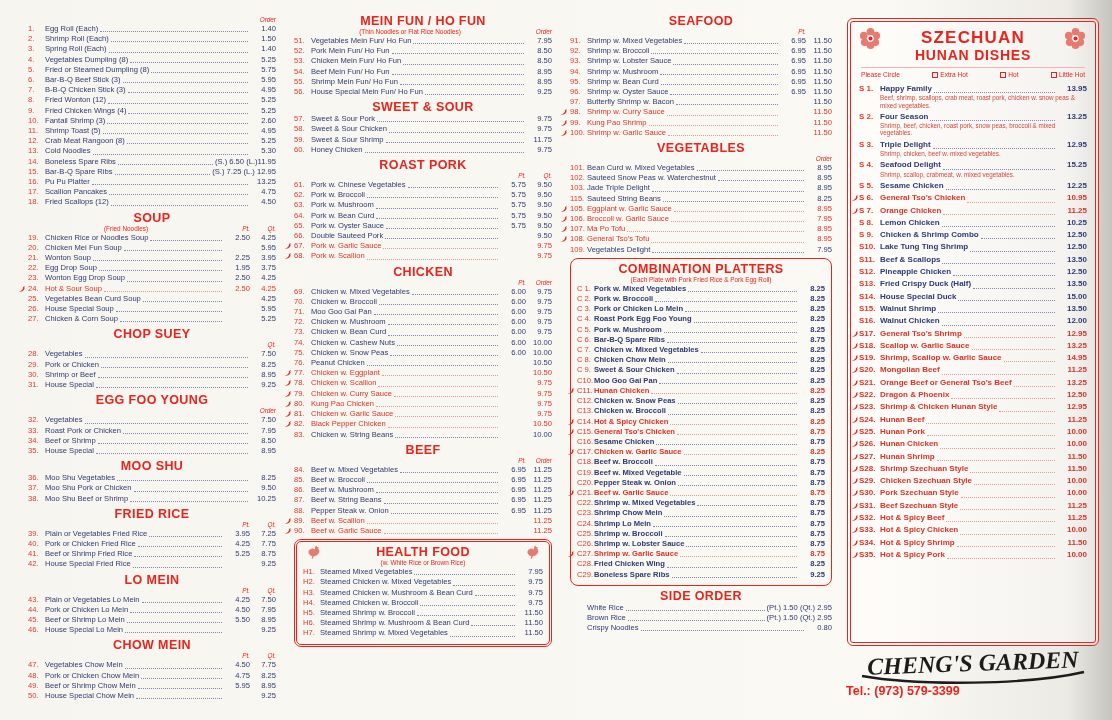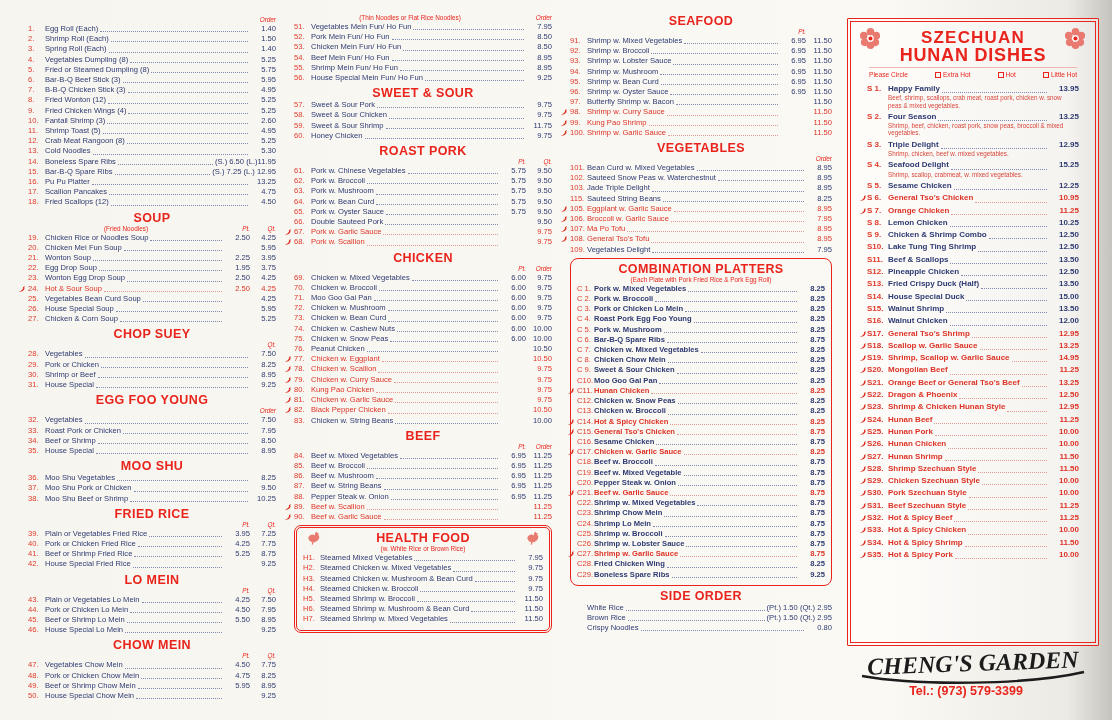--- a/index.html
+++ b/index.html
@@ -20,37 +20,37 @@
   .row .pr.wide{width:auto;white-space:nowrap}
   .row.spicy{color:#dd3326}
   .row.spicy .num{color:#dd3326}
   .row.spicy .dots{border-color:#e59a92}
   .pep{position:absolute;left:-9px;top:2px;width:7px;height:7px}
   .boldsec .row .nm,.boldsec .row .pr{font-weight:700}
   .boxed{border:3px double #e8241c;border-radius:7px;padding:3px 6px 5px;margin-top:2px}
   .boxed.thin{border:1.6px solid #e8241c;border-radius:8px}
   .corner-icon{position:absolute;top:3px;width:19px;height:19px}
   .ci-l{left:7px}.ci-r{right:7px}
-  .szbox{position:absolute;border:4px double #e8241c;border-radius:1px;padding:6px 16px;background:rgba(255,255,255,.45)}
+  .szbox{position:absolute;border:4px double #e8241c;border-radius:6px;padding:6px 8px;background:rgba(255,255,255,.45)}
   .sz-title1{font-size:17px;font-weight:800;color:#e8241c;text-align:center;letter-spacing:1.2px;line-height:19px}
-  .sz-title2{font-size:18px;font-weight:800;color:#e8241c;text-align:center;letter-spacing:.8px;line-height:17px}
+  .sz-title2{font-size:14px;font-weight:800;color:#e8241c;text-align:center;letter-spacing:.8px;line-height:17px}
   .heat{display:flex;align-items:center;font-size:6.6px;color:#e8241c;justify-content:space-between;margin:3px 2px 5px;border-top:1px solid #f0b5ae;padding-top:3px}
   .heat .opt{display:flex;align-items:center;gap:2px}
   .cb{width:6px;height:6px;border:1px solid #e8241c;display:inline-block}
   .sz .row{font-size:8px;line-height:12.3px;font-weight:700}
   .sz .row .num{min-width:21px}
   .sz .row .pr{width:30px}
   .sz .pep{left:-7px;top:3px}
   .desc{font-size:6.3px;line-height:7.3px;color:#d8453a;margin:-1px 6px 2px 21px;font-weight:400}
   .flower{position:absolute;top:5px;width:23px;height:23px}
   .fl-l{left:8px}.fl-r{right:8px}
   .logo{position:absolute;text-align:center}
   .logo-text{font-family:"Liberation Serif",serif;font-style:italic;font-weight:700;font-size:24px;color:#1c1c1c;transform:rotate(-2deg);white-space:nowrap}
   .swash{display:block;margin:-7px auto 0}
-  .tel{color:#e8241c;font-weight:700;font-size:12.5px;line-height:15px;text-align:center;padding-right:14px}
+  .tel{color:#e8241c;font-weight:700;font-size:12.5px;line-height:15px;text-align:left;padding-right:14px}
 </style>
 </head>
 <body>
 
 <div class="paper"></div>
 
 <div id="col1" class="col" style="left:28px;top:16px;width:248px">
     <div class="sec">
       <div class="lblrow">
         <span class="sub"></span>
@@ -426,20 +426,21 @@
         <span class="num">50.</span>
         <span class="nm">House Special Chow Mein</span>
         <span class="dots"></span>
         <span class="pr"></span>
         <span class="pr">9.25</span>
       </div>
     </div>
   </div>
 <div id="col2" class="col" style="left:294px;top:14px;width:258px">
     <div class="sec">
+      <div class="sec-title">MEIN FUN / HO FUN</div>
       <div class="lblrow">
         <span class="sub">(Thin Noodles or Flat Rice Noodles)</span>
         <span class="slot">Order</span>
       </div>
       <div class="row">
         <span class="num">51.</span>
         <span class="nm">Vegetables Mein Fun/ Ho Fun</span>
         <span class="dots"></span>
         <span class="pr">7.95</span>
       </div>

